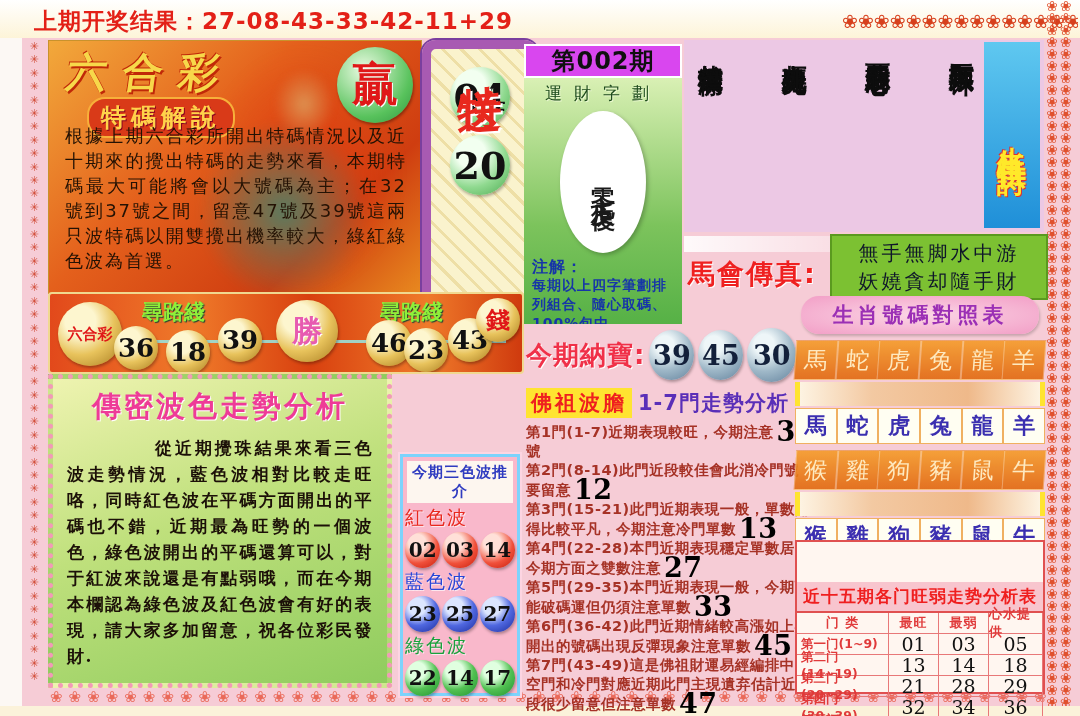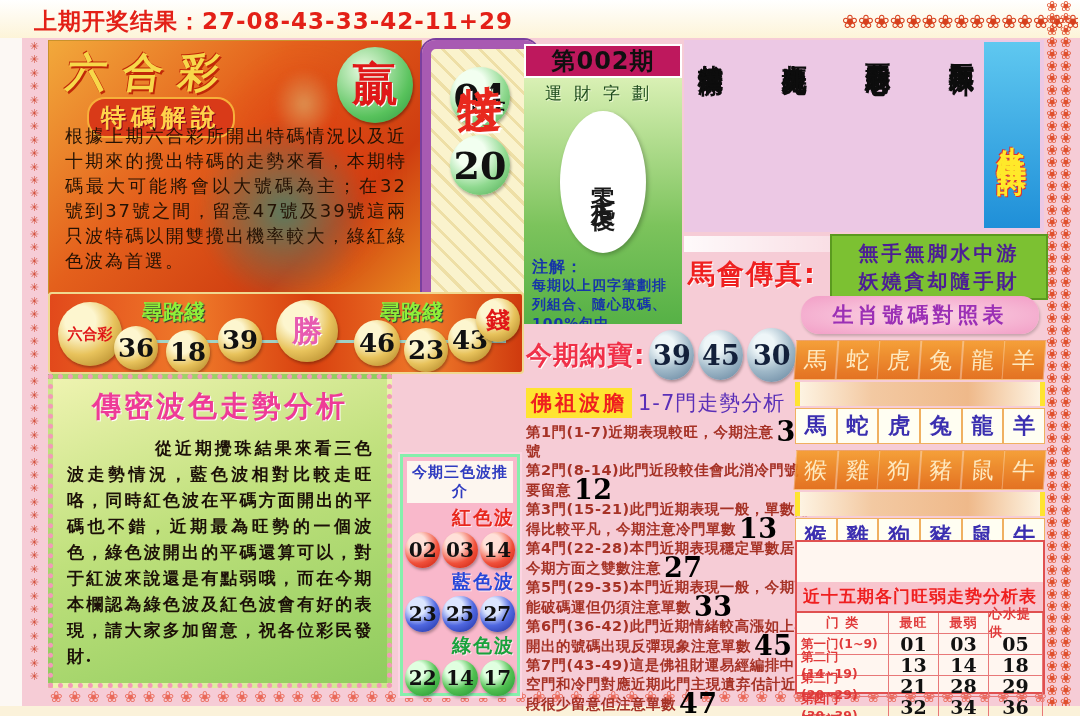--- a/index.html
+++ b/index.html
@@ -26,90 +26,90 @@
   .win-ball span{font-size:46px;font-weight:900;color:#e01818;text-shadow:1px 1px 0 #fff;}
   .tema-body{left:16px;top:82px;width:342px;height:150px;font-size:18px;font-weight:400;color:#241204;line-height:25px;letter-spacing:2px;text-align:justify;}
   
   .tesong{left:422px;top:40px;width:98px;height:262px;border:9px solid #a85ab2;border-radius:14px;background:repeating-linear-gradient(45deg,#faf3cd 0 10px,#eedfa6 10px 13px);box-shadow:0 0 0 2px #7a3f9e;display:flex;flex-direction:column;align-items:center;}
   .tesong-title{writing-mode:vertical-rl;text-orientation:upright;font-size:44px;font-weight:900;color:#e8281e;letter-spacing:4px;margin-top:2px;text-shadow:2px 2px 0 #fff;transform:skewY(-4deg);}
   .ball{border-radius:50%;display:flex;align-items:center;justify-content:center;font-family:"DejaVu Serif",serif;font-weight:700;color:#111;box-shadow:1px 2px 3px rgba(0,0,0,.3);}
   .g-ball{background:radial-gradient(circle at 35% 30%,#f2fff0 25%,#8fd98f 60%,#4aa84f);}
   .tesong .g-ball{width:60px;height:60px;font-size:38px;margin-top:8px;}
   
   .issue{left:524px;top:44px;width:158px;height:276px;}
-  .issue-head{height:30px;background:#be185d;border:2px solid #fff;display:flex;align-items:center;justify-content:center;font-size:24px;font-weight:900;color:#101010;letter-spacing:1px;}
+  .issue-head{height:30px;background:#d946ef;border:2px solid #fff;display:flex;align-items:center;justify-content:center;font-size:24px;font-weight:900;color:#101010;letter-spacing:1px;}
   .issue-body{height:242px;background:linear-gradient(180deg,#d9f0b4,#7cc35c 60%,#56b146);padding-top:4px;overflow:hidden;}
   .issue-title{text-align:center;font-size:17px;font-weight:400;color:#1d4a1d;letter-spacing:12px;text-shadow:1px 1px 0 #eaf8d0;}
   .issue-oval{margin:6px auto 4px;width:86px;height:142px;background:#fff;border-radius:50%;display:flex;align-items:center;justify-content:center;box-shadow:2px 2px 4px rgba(0,0,0,.25);}
   .issue-oval span{writing-mode:vertical-rl;text-orientation:upright;font-size:24px;font-weight:700;color:#1a1a1a;letter-spacing:7px;font-family:"DejaVu Serif",serif;}
   .issue-note{padding:0 8px;color:#1635a8;font-size:14px;font-weight:700;line-height:19px;letter-spacing:1px;}
   .issue-note b{display:block;font-size:16px;}
   
   .poem{left:684px;top:40px;width:360px;height:192px;background:#ecc8e4;}
   .poem-lines{position:absolute;left:10px;top:4px;right:66px;bottom:4px;display:flex;flex-direction:row-reverse;justify-content:space-between;}
   .poem-line{writing-mode:vertical-rl;text-orientation:upright;font-size:25px;font-weight:900;color:#0d0d0d;letter-spacing:1px;}
   .poem-title{position:absolute;right:4px;top:2px;width:56px;height:186px;background:linear-gradient(180deg,#5fc8f0,#1f8fd8);display:flex;align-items:center;justify-content:center;}
   .poem-title span{writing-mode:vertical-rl;text-orientation:upright;font-size:29px;font-weight:900;color:#ffe92a;letter-spacing:5px;text-shadow:1px 1px 0 #e03030,-1px -1px 0 #e03030;}
   
   .fax-bar{left:684px;top:236px;width:210px;height:16px;background:linear-gradient(90deg,rgba(255,255,255,.9),rgba(255,255,255,.15));}
   .fax-label{left:688px;top:256px;font-size:27px;font-weight:900;color:#ef2020;letter-spacing:2px;text-shadow:1px 1px 0 #fff;}
   .fax-box{left:830px;top:234px;width:214px;height:62px;background:#7cc132;border:2px solid #5a9a1f;display:flex;flex-direction:column;align-items:center;justify-content:center;}
-  .fax-box div{font-size:20px;font-weight:700;color:#4c1d95;line-height:28px;letter-spacing:3px;font-family:"DejaVu Serif",serif;}
+  .fax-box div{font-size:20px;font-weight:400;color:#0f172a;line-height:28px;letter-spacing:3px;font-family:"DejaVu Serif",serif;}
   
   .road{left:48px;top:292px;width:472px;height:78px;background:linear-gradient(90deg,#e2491b,#ef7a2a 30%,#d8400f 55%,#ef7a2a 80%,#cf3a0e);border:2px solid #f0d890;border-radius:4px;overflow:hidden;}
   .road-wire{position:absolute;left:16px;right:16px;top:46px;height:3px;background:#9adfd8;opacity:.9;}
   .gd-ball{background:radial-gradient(circle at 35% 30%,#fdf6cf 25%,#e8c35c 55%,#a67a1e);}
   .road .ball{position:absolute;}
   .road-brand{font-size:15px;font-weight:900;color:#e01818;font-family:"DejaVu Sans",sans-serif;letter-spacing:0;}
   .road-label{position:absolute;font-size:21px;font-weight:900;color:#8ef03a;text-shadow:1px 1px 1px #243;}
   .road-win{font-size:30px;font-weight:900;color:#e75bb0;font-family:"DejaVu Sans",sans-serif;text-shadow:1px 1px 0 #fff;}
   .road-money{font-size:24px;font-weight:900;color:#e01818;font-family:"DejaVu Sans",sans-serif;}
   .road-num{font-size:26px;}
   
   .wave{left:48px;top:374px;width:344px;height:314px;background:linear-gradient(160deg,#eef3b0,#bfe07c 45%,#8fcc5e);border:5px dotted #f29ab8;box-sizing:border-box;}
   .wave-title{text-align:center;margin-top:8px;font-size:29px;font-weight:900;color:#ee3b97;letter-spacing:3px;text-shadow:1px 1px 0 #fff;}
   .wave-body{margin:8px 14px 0;font-size:17px;font-weight:600;color:#1c1008;line-height:26px;letter-spacing:1.5px;text-indent:88px;text-align:justify;font-family:"DejaVu Serif",serif;}
   
-  .picks{left:398px;top:452px;width:124px;height:246px;background:#86efac;border:2px solid #fdd5e2;padding:3px;box-sizing:border-box;}
+  .picks{left:398px;top:452px;width:124px;height:246px;background:#7dd3fc;border:2px solid #fdd5e2;padding:3px;box-sizing:border-box;}
   .picks-in{background:#f9b8cb;height:100%;box-sizing:border-box;padding:2px 2px;}
   .picks-title{background:#fdf6ef;margin:2px;font-size:15px;font-weight:900;color:#2f3bc0;text-align:center;padding:2px 0;letter-spacing:1px;}
-  .pick-label{text-align:right;font-size:19px;font-weight:700;letter-spacing:2px;margin-top:1px;text-shadow:1px 1px 0 #ffffffaa;}
+  .pick-label{text-align:left;font-size:19px;font-weight:400;letter-spacing:2px;margin-top:1px;text-shadow:1px 1px 0 #ffffffaa;}
   .pl-red{color:#e8281e}.pl-blue{color:#2746d8}.pl-green{color:#19a23c}
   .pick-row{display:flex;justify-content:center;gap:2px;margin-top:1px;}
   .pick-row .ball{width:36px;height:36px;font-size:20px;}
   .r-ball{background:radial-gradient(circle at 35% 30%,#ffe0d8 25%,#f0503a 60%,#c21808);}
   .b-ball{background:radial-gradient(circle at 35% 30%,#dce6ff 25%,#5068e0 55%,#1a2a9a);}
   .gr-ball{background:radial-gradient(circle at 35% 30%,#e0ffe0 25%,#52c152 55%,#1f8f2f);}
   
   .treasure{left:526px;top:324px;width:270px;height:62px;display:flex;align-items:center;gap:4px;}
   .treasure-label{font-size:26px;font-weight:900;color:#f03048;letter-spacing:1px;text-shadow:1px 1px 0 #fff;white-space:nowrap;}
   .globe-ball{background:radial-gradient(circle at 35% 30%,#eef6f8 20%,#9fb8c8 55%,#5f7f9a);width:50px;height:50px;font-size:27px;color:#13203a;}
   
   .doors{left:526px;top:388px;width:284px;height:304px;}
   .doors-head{display:flex;align-items:center;margin-bottom:4px;}
   .doors-head-hl{background:#ffe430;color:#ef1f1f;font-size:21px;font-weight:900;padding:1px 5px;letter-spacing:3px;}
-  .doors-head-rest{color:#5a2fb8;font-size:21px;font-weight:400;margin-left:6px;letter-spacing:1px;}
+  .doors-head-rest{color:#5a2fb8;font-size:21px;font-weight:700;margin-left:6px;letter-spacing:1px;}
   .door-item{font-size:14.5px;font-weight:700;color:#a63226;line-height:19px;letter-spacing:.5px;}
   .door-num{font-size:27px;color:#000;font-family:"DejaVu Serif",serif;font-weight:700;line-height:19px;padding:0 3px;vertical-align:-4px;}
   
   .zodiac{left:795px;top:296px;width:250px;height:240px;}
   .zodiac-title{width:238px;margin:0 auto;background:radial-gradient(ellipse at center,#fbd7e6,#f29ec6);border-radius:18px;text-align:center;font-size:21px;font-weight:900;color:#9b2fb5;letter-spacing:4px;padding:5px 0;box-shadow:1px 2px 3px rgba(0,0,0,.2);}
   .zblock{margin-top:6px;}
   .zrow{display:grid;grid-template-columns:repeat(6,1fr);}
   .zanimal{height:38px;background:linear-gradient(180deg,#f59b28,#e2690f);border:1px solid rgba(255,255,255,.35);display:flex;align-items:center;justify-content:center;font-size:23px;color:#ffedbe;opacity:.9;font-family:"DejaVu Serif",serif;transform:skewX(-4deg);}
   .zbar{height:24px;background:linear-gradient(90deg,#fdf3e2,#f3c9a2 30%,#efb98a 70%,#fdf3e2);border-left:5px solid #ffe430;border-right:5px solid #ffe430;margin:2px 0;}
   .zname{height:34px;background:#fffef2;border:1px solid #f0b060;display:flex;align-items:center;justify-content:center;font-size:22px;font-weight:900;color:#3b2fb0;font-family:"DejaVu Serif",serif;}
   
   .dtable{left:795px;top:540px;width:250px;height:154px;background:#fff6f0;border:2px solid #e05050;box-sizing:border-box;}
   .dtable-title{background:#f8c5ce;color:#ef1f1f;font-size:17px;font-weight:900;text-align:center;padding:3px 0;letter-spacing:1px;border-bottom:2px solid #e05050;margin-top:40px;}
   .dtable-grid{display:grid;grid-template-columns:92px 50px 50px 54px;}
   .dtable-grid>div{border-right:1px solid #e87878;border-bottom:1px solid #e87878;display:flex;align-items:center;justify-content:center;height:20px;}
   .dcell-h{color:#e03a3a;font-size:13px;font-weight:700;letter-spacing:1px;}
   .dcell-door{color:#e03a3a;font-size:12.5px;font-weight:700;justify-content:flex-start !important;padding-left:4px;}
-  .dcell-num{color:#111;font-size:19px;font-weight:700;font-family:"DejaVu Serif",serif;}
+  .dcell-num{color:#111;font-size:19px;font-weight:400;font-family:"DejaVu Serif",serif;}
 </style>
 </head>
 <body>
 
 <div class="sheet">
 
   <div class="abs top-bar"></div>
   <div class="abs top-result">
     <span>上期开奖结果：</span><span>27-08-43-33-42-11+29</span>
   </div>
@@ -226,21 +226,21 @@
         <span class="road-brand">六合彩</span>
       </div>
     <div class="road-label" style="left:92px;top:4px;">尋路綫</div>
     <div class="ball gd-ball road-num" style="left:64px;top:32px;width:44px;height:44px;">36</div>
     <div class="ball gd-ball road-num" style="left:116px;top:36px;width:44px;height:44px;">18</div>
     <div class="ball gd-ball road-num" style="left:168px;top:24px;width:44px;height:44px;">39</div>
     <div class="ball gd-ball" style="left:226px;top:6px;width:62px;height:62px;">
         <span class="road-win">勝</span>
       </div>
     <div class="road-label" style="left:330px;top:4px;">尋路綫</div>
-    <div class="ball gd-ball road-num" style="left:304px;top:26px;width:46px;height:46px;">46</div>
+    <div class="ball gd-ball road-num" style="left:316px;top:26px;width:46px;height:46px;">46</div>
     <div class="ball gd-ball road-num" style="left:354px;top:34px;width:44px;height:44px;">23</div>
     <div class="ball gd-ball road-num" style="left:398px;top:24px;width:44px;height:44px;">43</div>
     <div class="ball gd-ball" style="left:426px;top:4px;width:44px;height:44px;">
         <span class="road-money">錢</span>
       </div>
   </div>
 
   <div class="abs wave">
     <div class="wave-title">傳密波色走勢分析</div>
     <div class="wave-body">從近期攪珠結果來看三色波走勢情況，藍色波相對比較走旺咯，同時紅色波在平碼方面開出的平碼也不錯，近期最為旺勢的一個波色，綠色波開出的平碼還算可以，對于紅波來說還是有點弱哦，而在今期本欄認為綠色波及紅色波會有好的表現，請大家多加留意，祝各位彩民發財.</div>

